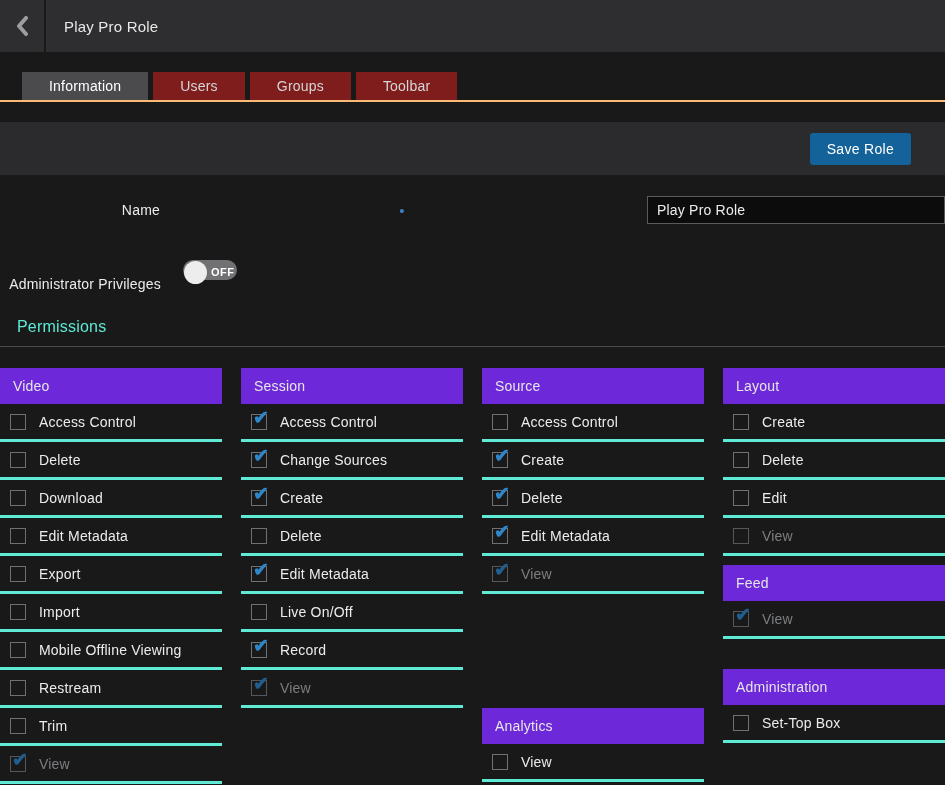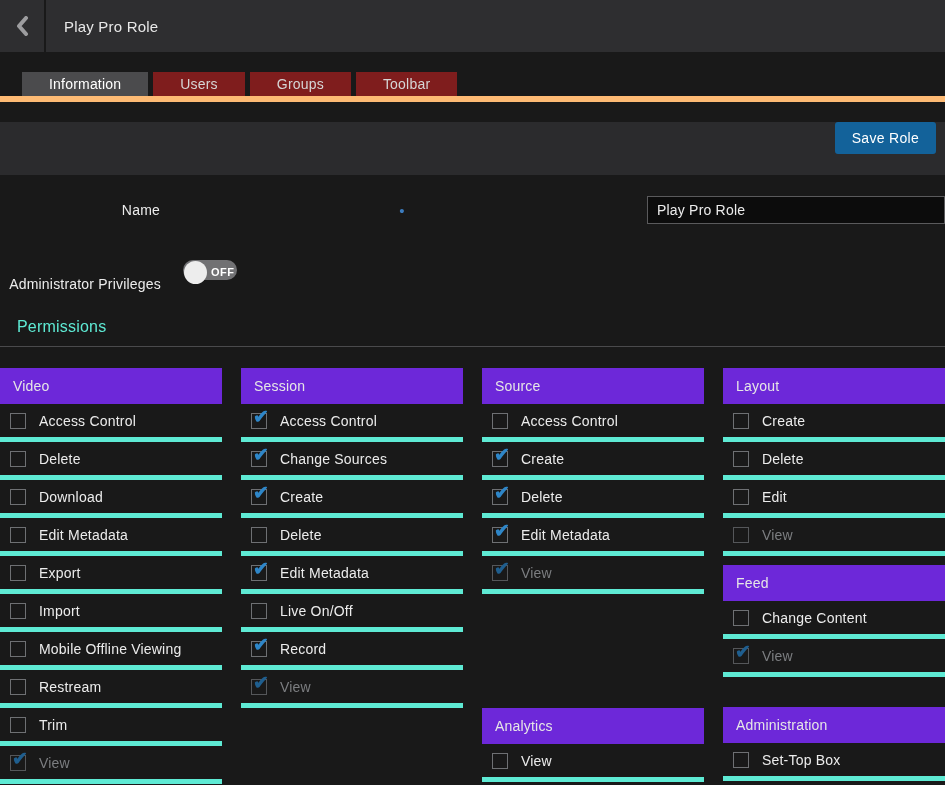--- a/index.html
+++ b/index.html
@@ -18,33 +18,33 @@
     display:flex; align-items:center; justify-content:center; cursor:pointer;
   }
   .titlebar {
     flex:1; background:#2e2e30; display:flex; align-items:center;
     padding-left:18px; font-size:15px; color:#e8e8e8;
   }
 
   
   .tabs-row {
     margin-top:20px; padding-left:22px; display:flex; gap:5px;
-    height:30px; border-bottom:6px solid #fdba74;
+    height:30px; border-bottom:2px solid #fdba74;
   }
   .tab {
     background:#7f1d1d; color:#d6d6d6; font-size:14px;
     display:flex; align-items:center; justify-content:center;
     padding:0 27px; cursor:pointer; white-space:nowrap;
   }
   .tab.active { background:#4b4b4d; color:#ffffff; }
 
   
   .action-strip {
     margin-top:20px; height:53px; background:#2b2b2d;
-    display:flex; align-items:flex-start; justify-content:flex-end; padding-right:9px;
+    display:flex; align-items:center; justify-content:flex-end; padding-right:34px;
   }
   .save-btn {
     background:#13629a; color:#fff; border:none; border-radius:3px;
     font-family:inherit; font-size:14px; padding:8px 17px; cursor:pointer;
     letter-spacing:.3px;
   }
 
   
   .name-row { margin-top:21px; display:flex; align-items:center;justify-content:space-between; }
   .form-label { width:160px; text-align:right; font-size:14px; color:#ececec; }
@@ -71,21 +71,21 @@
   
   .perm-title { margin:26px 0 0 17px; font-size:16px; color:#5eead4; }
   .perm-hr { margin:10px 0 0 0; border:none; border-top:1px solid #4a4a4c; }
   .perm-grid { display:flex; gap:19px; margin-top:21px; }
   .perm-col { width:222px; flex-shrink:0; }
   .group-header {
     height:36px; background:#6d28d9; color:#e6e6e6; font-size:14px;
     display:flex; align-items:center; padding-left:13px;
   }
   .perm-row {
-    height:38px; border-bottom:5px solid #5eead4;
+    height:38px; border-bottom:3px solid #5eead4;
     display:flex; align-items:center; padding-left:10px; gap:13px; cursor:pointer;
   }
   .cb {
     width:16px; height:16px; border:1px solid #6e7073; position:relative; flex-shrink:0;
     background:transparent;
   }
   .cb.checked::after {
     content:"\2714"; position:absolute; top:-7px; left:1px;
     font-size:19px; font-weight:bold; color:#2e86c8; line-height:1;
   }
@@ -255,24 +255,20 @@
       </div>
       <div class="perm-row">
         <span class="cb"></span>
         <span class="perm-label">Edit</span>
       </div>
       <div class="perm-row dim">
         <span class="cb dim"></span>
         <span class="perm-label">View</span>
       </div>
       <div class="group-header" style="margin-top: 9px;">Feed</div>
-      <div class="perm-row">
-        <span class="cb"></span>
-        <span class="perm-label">Change Content</span>
-      </div>
       <div class="perm-row dim">
         <span class="cb checked dim"></span>
         <span class="perm-label">View</span>
       </div>
       <div class="group-header" style="margin-top: 30px;">Administration</div>
       <div class="perm-row">
         <span class="cb"></span>
         <span class="perm-label">Set-Top Box</span>
       </div>
     </div>

